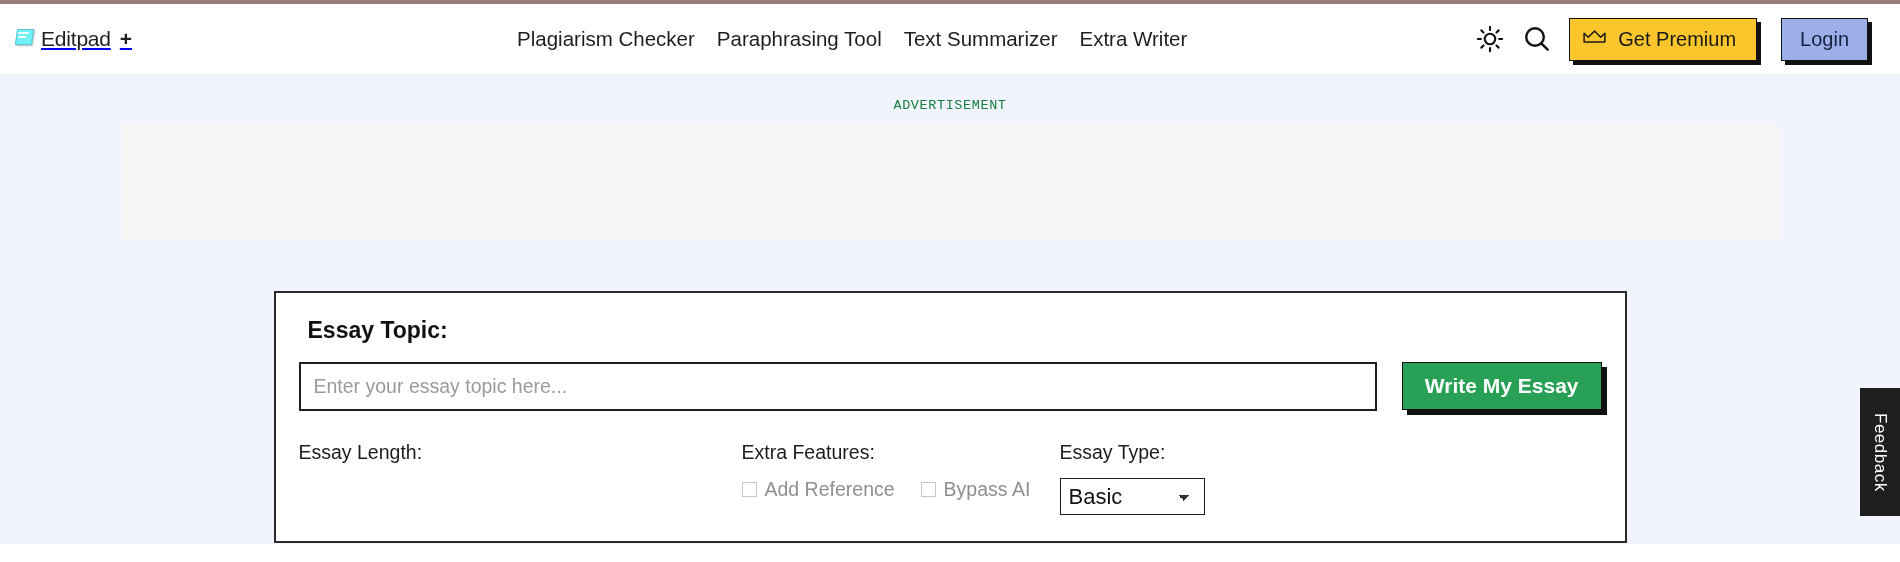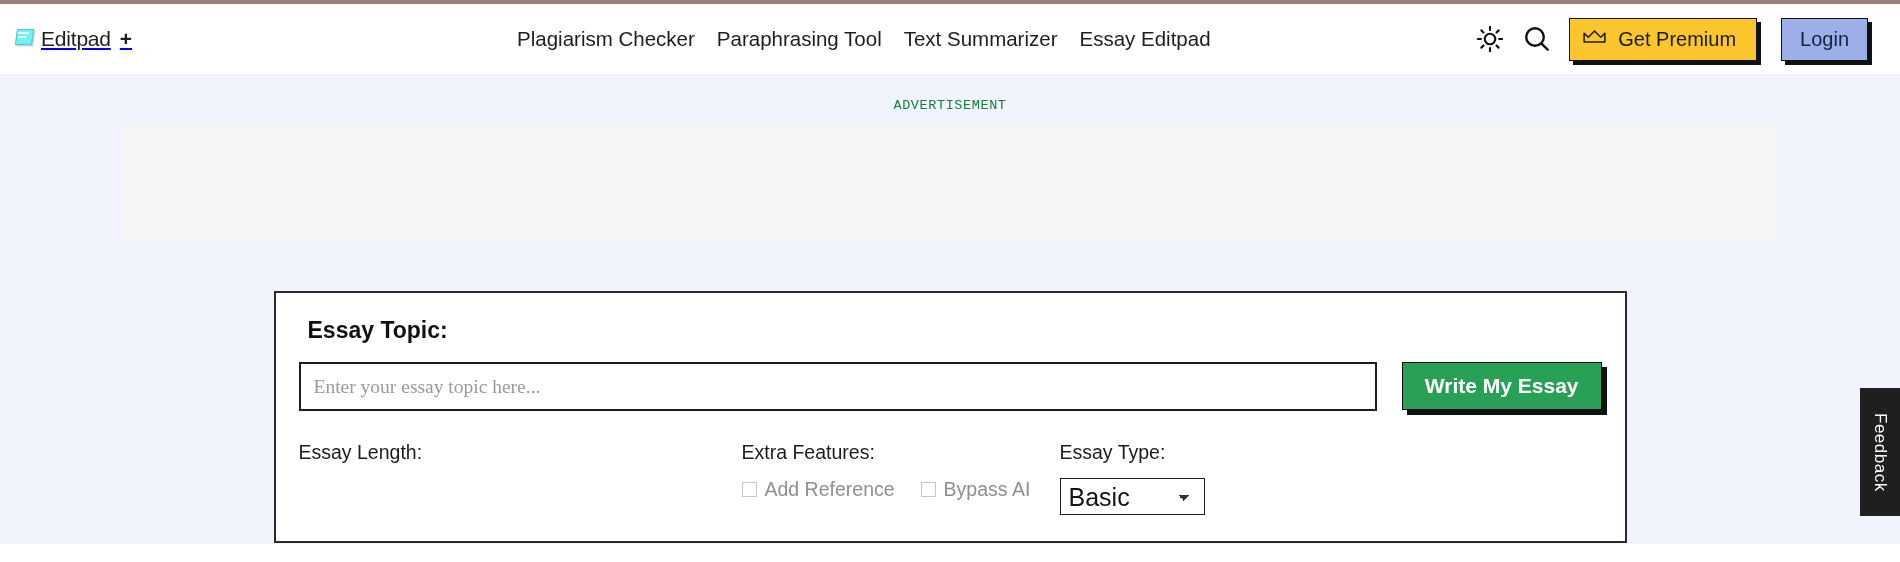--- a/index.html
+++ b/index.html
@@ -173,21 +173,21 @@
     gap: 25px;
   }
   .topic-input {
     width: 1118px;
     height: 49px;
     border: 2px solid #1e1e1e;
     background: #ffffff;
     font-size: 19.5px;
     padding: 0 13px;
     color: #1a1a1a;
-    font-family: Liberation Serif, serif;
+    font-family: Liberation Sans, sans-serif;
   }
   .topic-input::placeholder { color: #9a9a9a; }
 
   .btn-write {
     background: #28a055;
     color: #ffffff;
     border: 1.5px solid #0d0d0d;
     box-shadow: 5px 5px 0 0 #111111;
     font-size: 21px;
     font-weight: 700;
@@ -248,21 +248,21 @@
 
   .group-length { width: 443px; }
   .group-extra  { width: 318px; }
   .group-type   { }
 
   .select-box {
     width: 145px;
     height: 37px;
     border: 1.5px solid #1d1d1d;
     background: #ffffff;
-    font-size: 25px;
+    font-size: 22px;
     color: #131313;
     padding: 0 8px;
     font-family: "Liberation Sans", sans-serif;
     appearance: none;
     background-image: linear-gradient(45deg, transparent 50%, #333 50%), linear-gradient(135deg, #333 50%, transparent 50%);
     background-position: calc(100% - 20px) 16px, calc(100% - 14px) 16px;
     background-size: 6px 6px, 6px 6px;
     background-repeat: no-repeat;
     cursor: pointer;
   }
@@ -309,21 +309,21 @@
       <span class="line line2"></span>
     </span>
     <span class="brand-name">Editpad</span>
     <span class="brand-plus">+</span>
   </a>
 
   <nav class="nav">
     <a href="#">Plagiarism Checker</a>
     <a href="#">Paraphrasing Tool</a>
     <a href="#">Text Summarizer</a>
-    <a href="#">Essay Editpad</a>
+    <a href="#">Extra Writer</a>
   </nav>
 
   <div class="header-right">
 
     <button class="icon-btn" aria-label="theme toggle">
       <svg width="30" height="30" viewBox="0 0 24 24" fill="none" stroke="#111" stroke-width="1.7" stroke-linecap="round">
         <circle cx="12" cy="12" r="4.2"></circle>
         <path d="M12 2.3v2.4M12 19.3v2.4M2.3 12h2.4M19.3 12h2.4M5.1 5.1l1.7 1.7M17.2 17.2l1.7 1.7M18.9 5.1l-1.7 1.7M6.8 17.2l-1.7 1.7"></path>
       </svg>
     </button>

